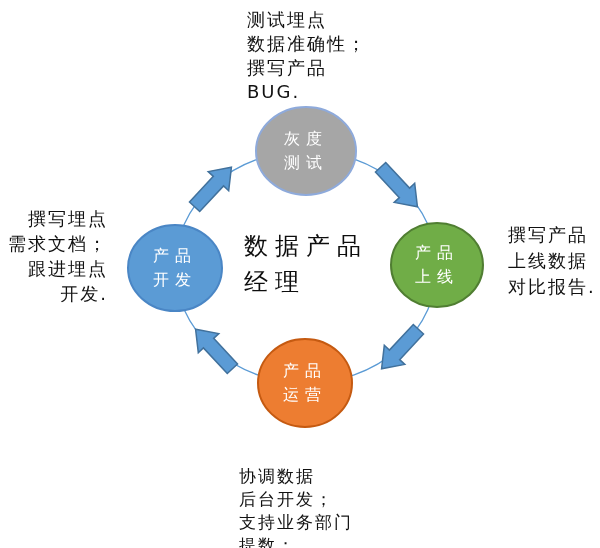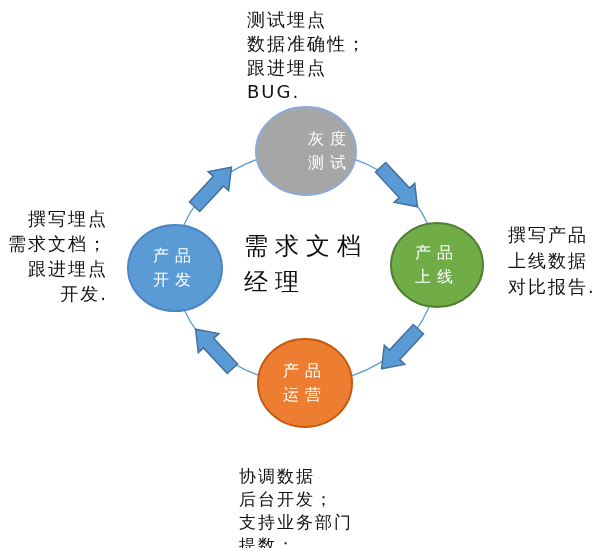--- a/index.html
+++ b/index.html
@@ -49,35 +49,35 @@
     <g transform="translate(214,349) rotate(-133)">
       <polygon points="-27,-7 8,-7 8,-14 27,0 8,14 8,7 -27,7" stroke-width="1.5" fill="#5b9bd5" stroke="#41719c"></polygon>
     </g>
 
     <ellipse cx="306" cy="151" rx="50" ry="44" stroke-width="2" fill="#a6a6a6" stroke="#8eaadb"></ellipse>
     <ellipse cx="175" cy="268" rx="47" ry="43" stroke-width="2" fill="#5b9bd5" stroke="#4a86c5"></ellipse>
     <ellipse cx="437" cy="265" rx="46" ry="42" stroke-width="2" fill="#70ad47" stroke="#507e32"></ellipse>
     <ellipse cx="305" cy="383" rx="47" ry="44" stroke-width="2" fill="#ed7d31" stroke="#c55a11"></ellipse>
   </svg>
 
-  <div class="node-label" style="left:256px;top:127px;padding-left:24px;">灰度
+  <div class="node-label" style="left:256px;top:127px;">灰度
 测试</div>
   <div class="node-label" style="left:125px;top:244px;">产品
 开发</div>
   <div class="node-label" style="left:387px;top:241px;">产品
 上线</div>
   <div class="node-label" style="left:255px;top:359px;">产品
 运营</div>
 
-  <div class="center-title">需求文档
+  <div class="center-title">数据产品
 经理</div>
 
   <div class="annotation top-block" style="left:247px;top:8px;">测试埋点
 数据准确性；
-跟进埋点
+撰写产品
 BUG.</div>
   <div class="annotation left-block" style="left:8px;top:206px;text-align:right;">撰写埋点
 需求文档；
 跟进埋点
 开发.</div>
   <div class="annotation right-block" style="left:492px;top:222px;margin-left:16px;">撰写产品
 上线数据
 对比报告.</div>
   <div class="annotation bottom-block" style="left:239px;top:423px;margin-top:42px;">协调数据
 后台开发；

